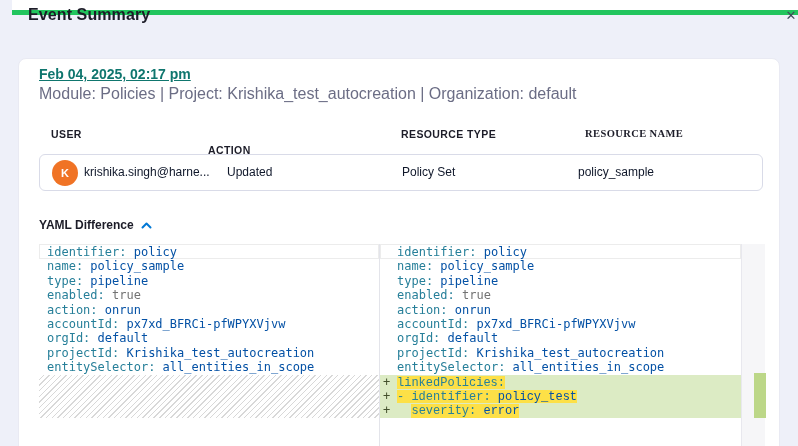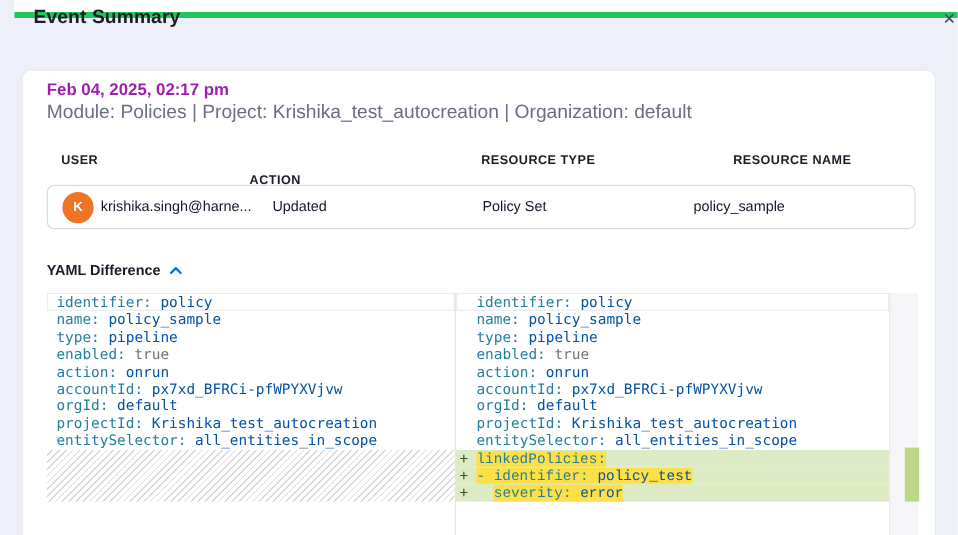--- a/index.html
+++ b/index.html
@@ -24,30 +24,30 @@
     position:absolute; right:8px; top:4px; width:22px; height:22px;
     display:flex; align-items:center; justify-content:center;
     font-size:13px; color:#424b5c; cursor:pointer; background:none; border:none;
   }
 
   
   .card {
     position:absolute; left:18px; top:58px; width:762px; height:420px;
     background:#ffffff; border:1px solid #e9eaf3; border-radius:8px;
   }
-  .ts { position:absolute; left:20px; top:7px; font-size:14px; font-weight:700; color:#a21caf; }
+  .ts { position:absolute; left:20px; top:7px; font-size:14px; font-weight:700; color:#0f766e;text-decoration:underline; }
   .meta { position:absolute; left:20px; top:26px; font-size:16px; color:#6b6d85; }
 
   
   .thead-label {
     position:absolute; top:69px; font-size:10.5px; font-weight:700;
     letter-spacing:.4px; color:#1c1c28;
   }
   .col-user { left:32px; } .col-action { left:189px;margin-top:16px; }
-  .col-rtype { left:382px; } .col-rname { left:592px; }
+  .col-rtype { left:382px; } .col-rname { left:566px;font-family:Liberation Serif, serif; }
 
   .row-card {
     position:absolute; left:20px; top:95px; width:724px; height:37px;
     border:1px solid #d9dbe8; border-radius:6px; background:#fff;
   }
   .avatar {
     position:absolute; left:12px; top:5px; width:26px; height:26px;
     border-radius:50%; background:#f07325; color:#fff;
     font-size:11px; font-weight:700; display:flex; align-items:center; justify-content:center;
   }

